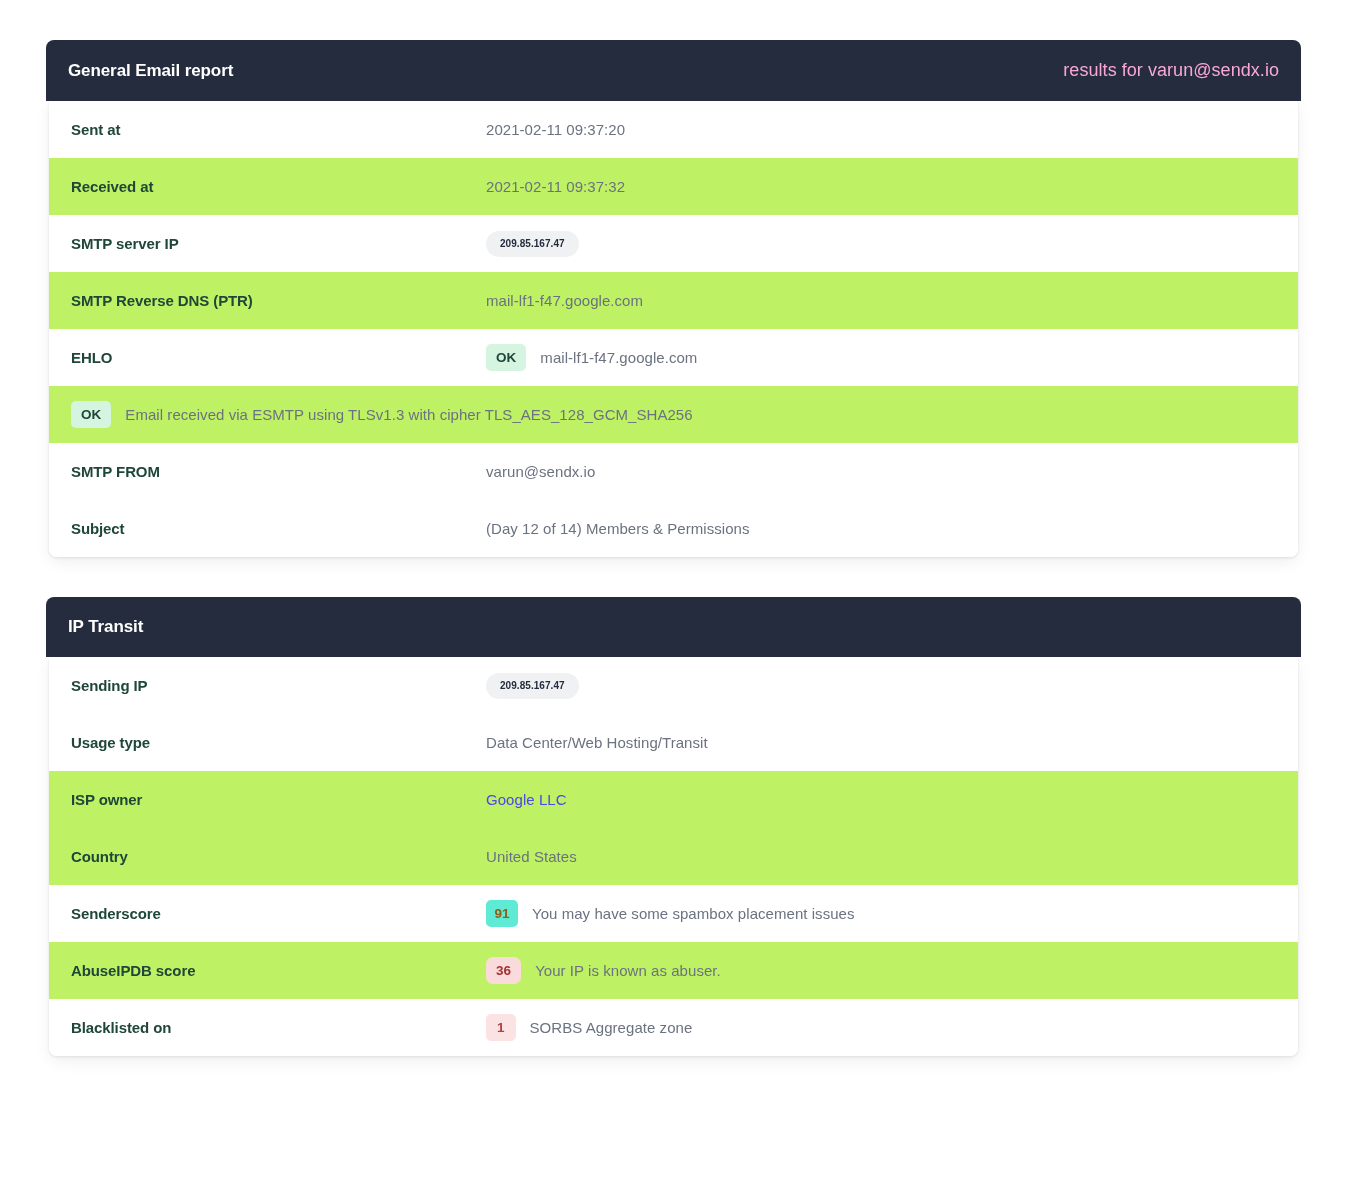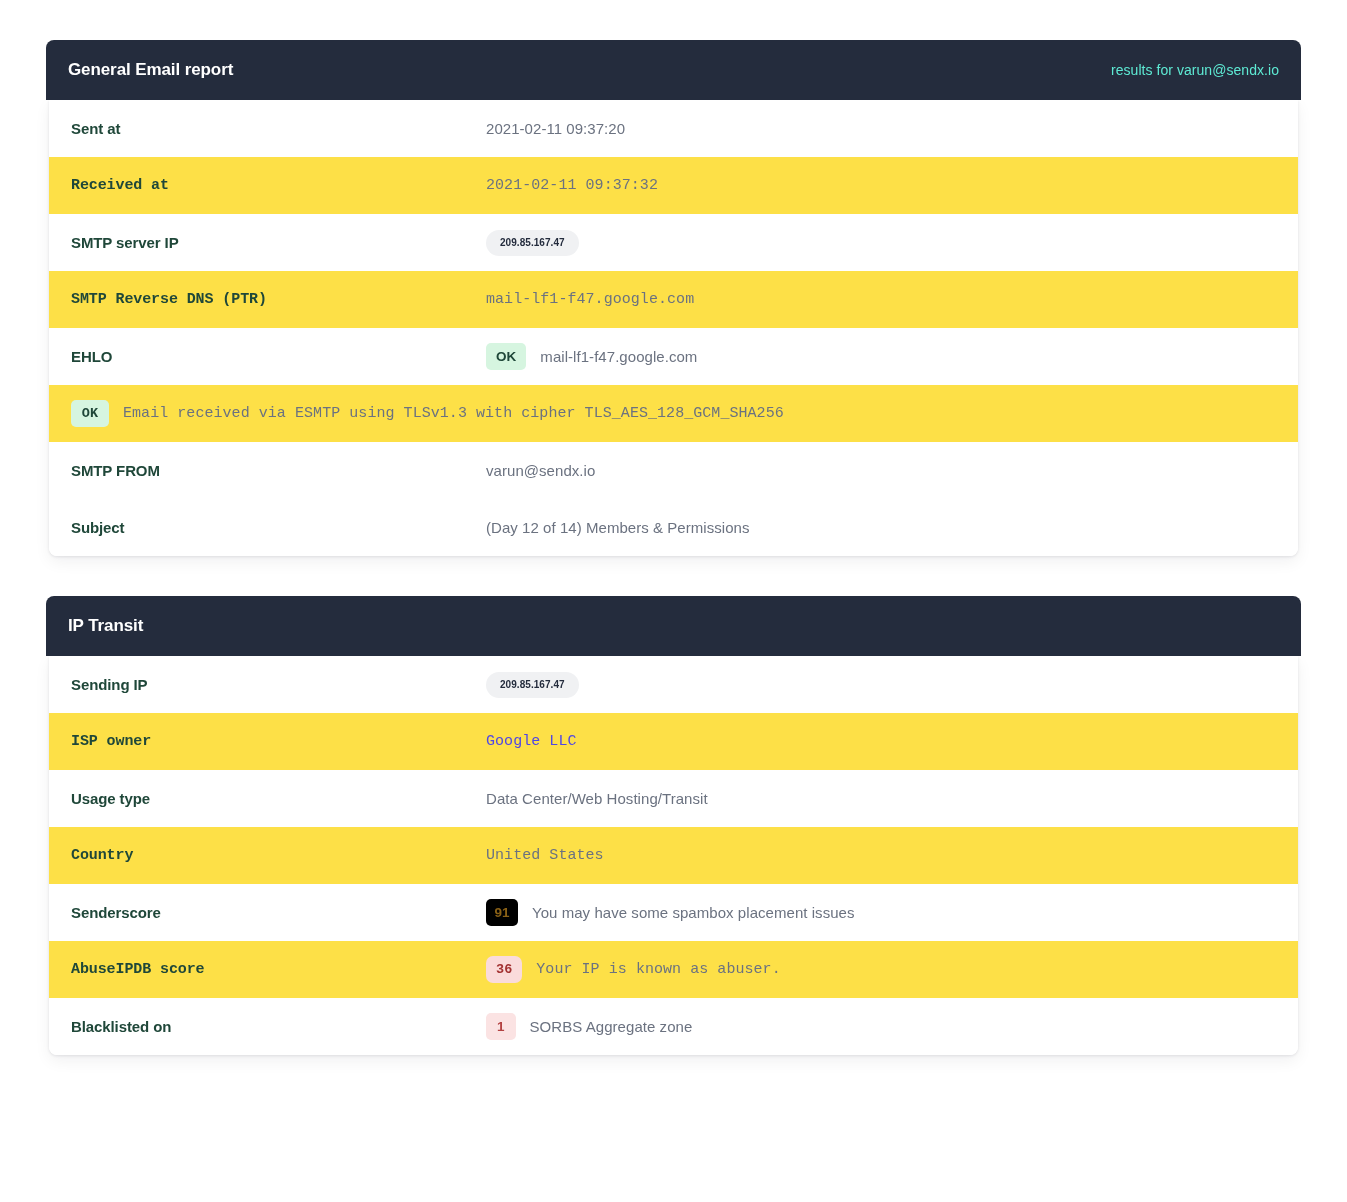--- a/index.html
+++ b/index.html
@@ -38,44 +38,44 @@
     box-sizing: border-box;
     justify-content: space-between;
   }
   .card-header-title {
     font-size: 17px;
     font-weight: bold;
     letter-spacing: -0.1px;
     color: #ffffff;
   }
   .card-header-sub {
-    font-size: 14px;
+    font-size: 18px;
     font-weight: normal;
-    color: #5eead4;
+    color: #f9a8d4;
     letter-spacing: 0.05px;
   }
 
   .card-body {
     background: #ffffff;
     border-radius: 0 0 8px 8px;
     box-shadow: 0 1px 3px rgba(16,24,40,0.10), 0 6px 16px rgba(16,24,40,0.06);
     overflow: hidden;
     margin: 0 3px;
   }
 
   
   .row {
     display: flex;
     align-items: center;
     min-height: 57px;
     padding: 0 22px;
     box-sizing: border-box;
   }
   .row.odd  { background: #ffffff; }
-  .row.even { background: #fde047; font-family: Liberation Mono, monospace; }
+  .row.even { background: #bef264; }
 
   .row-label {
     width: 415px;
     flex: 0 0 415px;
     font-size: 15px;
     font-weight: bold;
     color: #1f4739;
     letter-spacing: -0.1px;
   }
   .row-value {
@@ -112,21 +112,21 @@
     padding: 8px 14px;
     font-size: 10px;
   }
   .badge-ok {
     background: #d6f5e0;
     color: #1f4739;
     padding: 7px 10px;
     min-width: 38px;
   }
   .badge-warn {
-    background: #000000;
+    background: #5eead4;
     color: #8a6116;
     padding: 7px 6px;
     min-width: 32px;
   }
   .badge-danger {
     background: #fadbdb;
     color: #a33232;
     padding: 7px 10px;
     min-width: 32px;
     border-radius: 7px;
@@ -204,30 +204,30 @@
         <div class="card-header">
           <span class="card-header-title">IP Transit</span>
         </div>
         <div class="card-body">
           <div class="row odd">
             <div class="row-label">Sending IP</div>
             <div class="row-value">
               <span class="badge badge-ip">209.85.167.47</span>
             </div>
           </div>
+          <div class="row odd">
+            <div class="row-label">Usage type</div>
+            <div class="row-value">
+              <span class="plain">Data Center/Web Hosting/Transit</span>
+            </div>
+          </div>
           <div class="row even">
             <div class="row-label">ISP owner</div>
             <div class="row-value">
               <a class="link" href="#">Google LLC</a>
-            </div>
-          </div>
-          <div class="row odd">
-            <div class="row-label">Usage type</div>
-            <div class="row-value">
-              <span class="plain">Data Center/Web Hosting/Transit</span>
             </div>
           </div>
           <div class="row even">
             <div class="row-label">Country</div>
             <div class="row-value">
               <span class="plain">United States</span>
             </div>
           </div>
           <div class="row odd">
             <div class="row-label">Senderscore</div>

